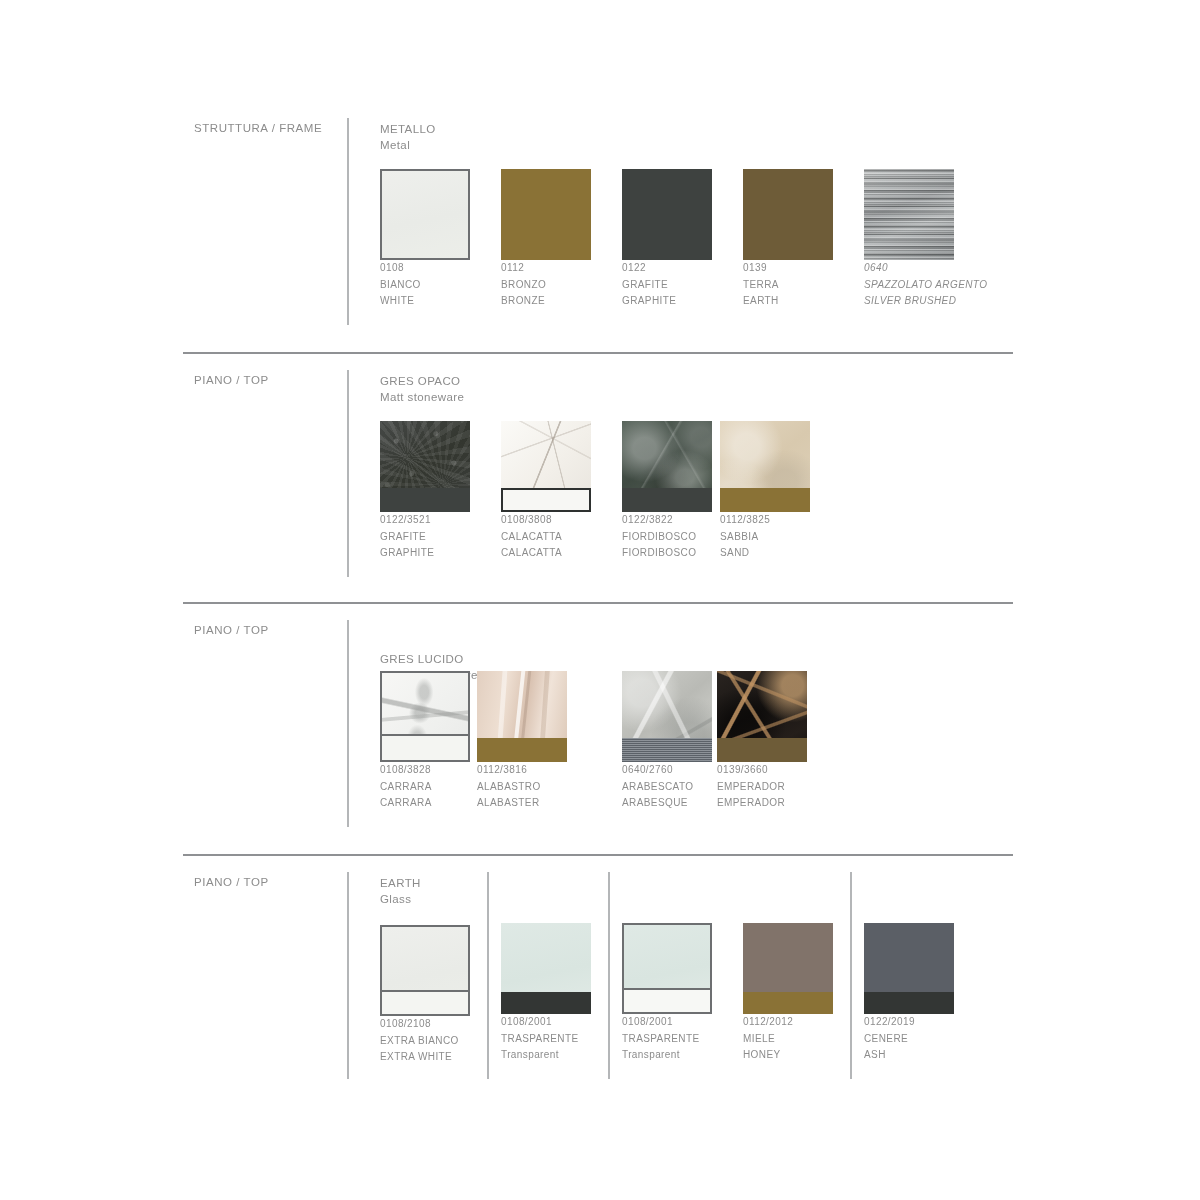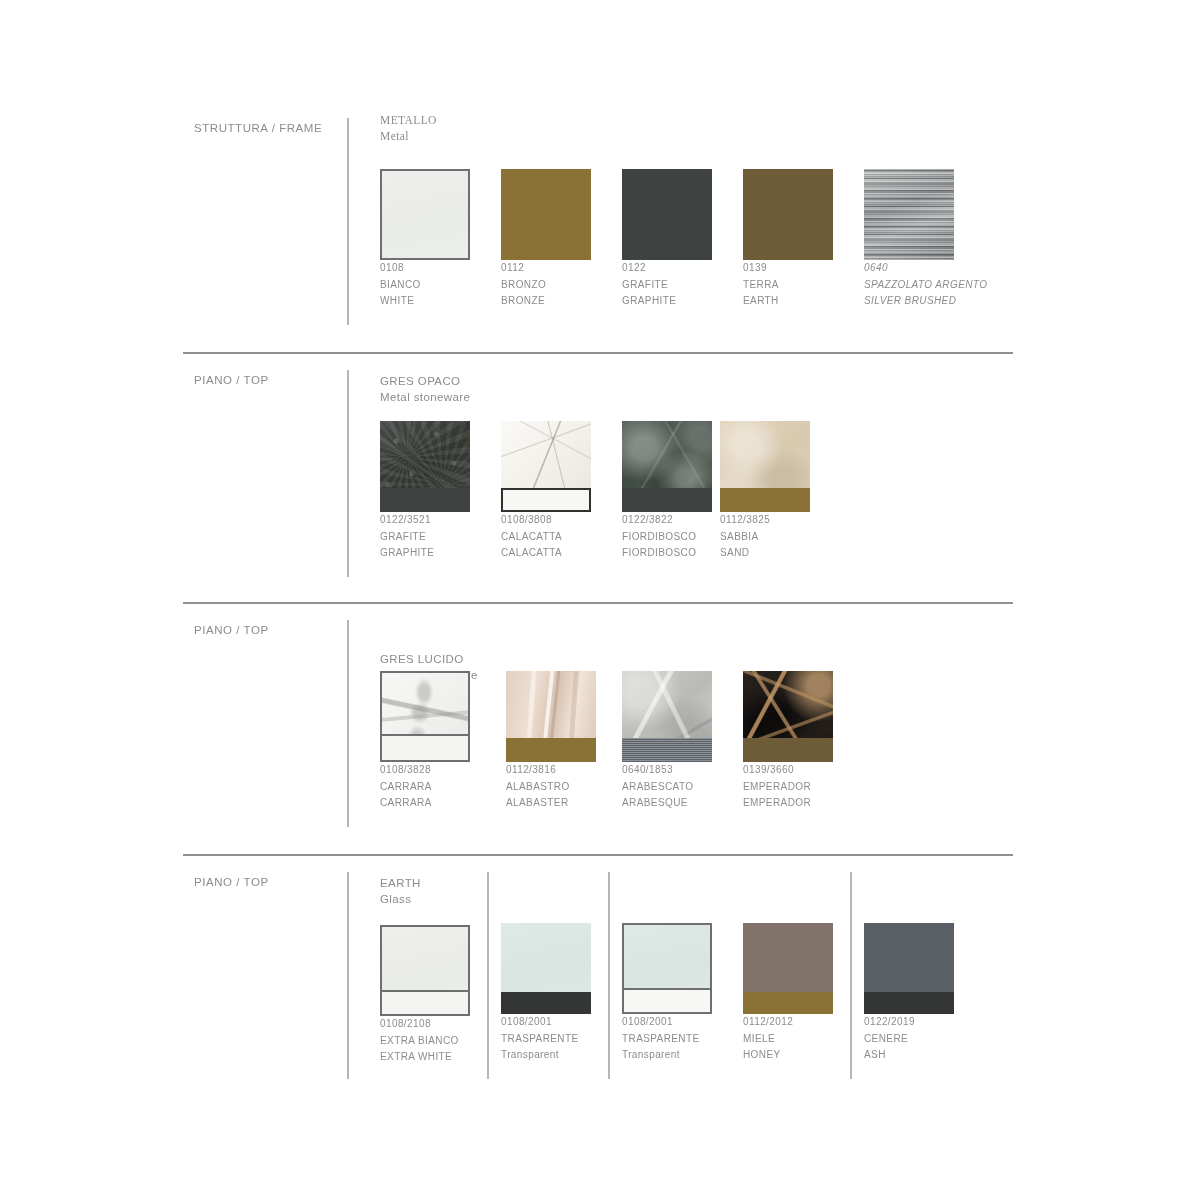--- a/index.html
+++ b/index.html
@@ -149,21 +149,21 @@
 </head>
 <body>
 
 <div id="sheet">
     <div class="sec-rule" style="top: 352px;"></div>
     <div class="sec-rule" style="top: 602px;"></div>
     <div class="sec-rule" style="top: 854px;"></div>
     <div class="section" style="top: 0px;">
       <div class="cat-label" style="top: 122px;">STRUTTURA / FRAME</div>
       <div class="vline" style="left: 347px; top: 118px; height: 207px;"></div>
-      <div class="mat-name" style="top: 113px; font-family: Liberation Serif, serif;">
+      <div class="mat-name" style="top: 122px;">
         <span class="it">METALLO</span>
         <span class="en">Metal</span>
       </div>
       <div class="col" style="left: 380px; top: 169px;">
         <div class="chip bordered">
           <div class="face tx-glass-white"></div>
         </div>
         <div class="caption">
           <span class="code">0108</span>
           <span class="it">BIANCO</span>
@@ -209,21 +209,21 @@
           <span class="it">SPAZZOLATO ARGENTO</span>
           <span class="en">SILVER BRUSHED</span>
         </div>
       </div>
     </div>
     <div class="section" style="top: 0px;">
       <div class="cat-label" style="top: 374px;">PIANO / TOP</div>
       <div class="vline" style="left: 347px; top: 370px; height: 207px;"></div>
       <div class="mat-name" style="top: 374px;">
         <span class="it">GRES OPACO</span>
-        <span class="en">Metal stoneware</span>
+        <span class="en">Matt stoneware</span>
       </div>
       <div class="col" style="left: 380px; top: 421px;">
         <div class="chip">
           <div class="face tx-grafite-matt"></div>
           <div class="band" style="height: 24px; background: rgb(62, 66, 64);"></div>
         </div>
         <div class="caption">
           <span class="code">0122/3521</span>
           <span class="it">GRAFITE</span>
           <span class="en">GRAPHITE</span>
@@ -274,43 +274,43 @@
         <div class="chip bordered">
           <div class="face tx-carrara"></div>
           <div class="band" style="height: 24px; background: rgb(244, 245, 242);"></div>
         </div>
         <div class="caption">
           <span class="code">0108/3828</span>
           <span class="it">CARRARA</span>
           <span class="en">CARRARA</span>
         </div>
       </div>
-      <div class="col" style="left: 506px; top: 671px;">
+      <div class="col" style="left: 477px; top: 671px;">
         <div class="chip">
           <div class="face tx-alabastro"></div>
           <div class="band" style="height: 24px; background: rgb(138, 114, 54);"></div>
         </div>
         <div class="caption">
           <span class="code">0112/3816</span>
           <span class="it">ALABASTRO</span>
           <span class="en">ALABASTER</span>
         </div>
       </div>
       <div class="col" style="left: 622px; top: 671px;">
         <div class="chip">
           <div class="face tx-arabescato"></div>
           <div class="band" style="height: 24px; background: repeating-linear-gradient(rgba(255, 255, 255, 0.22) 0px, rgba(255, 255, 255, 0.22) 1px, rgba(0, 0, 0, 0.16) 1px, rgba(0, 0, 0, 0.16) 2px), rgb(109, 116, 124);"></div>
         </div>
         <div class="caption">
-          <span class="code">0640/1853</span>
+          <span class="code">0640/2760</span>
           <span class="it">ARABESCATO</span>
           <span class="en">ARABESQUE</span>
         </div>
       </div>
-      <div class="col" style="left: 743px; top: 671px;">
+      <div class="col" style="left: 717px; top: 671px;">
         <div class="chip">
           <div class="face tx-emperador"></div>
           <div class="band" style="height: 24px; background: rgb(110, 92, 56);"></div>
         </div>
         <div class="caption">
           <span class="code">0139/3660</span>
           <span class="it">EMPERADOR</span>
           <span class="en">EMPERADOR</span>
         </div>
       </div>

